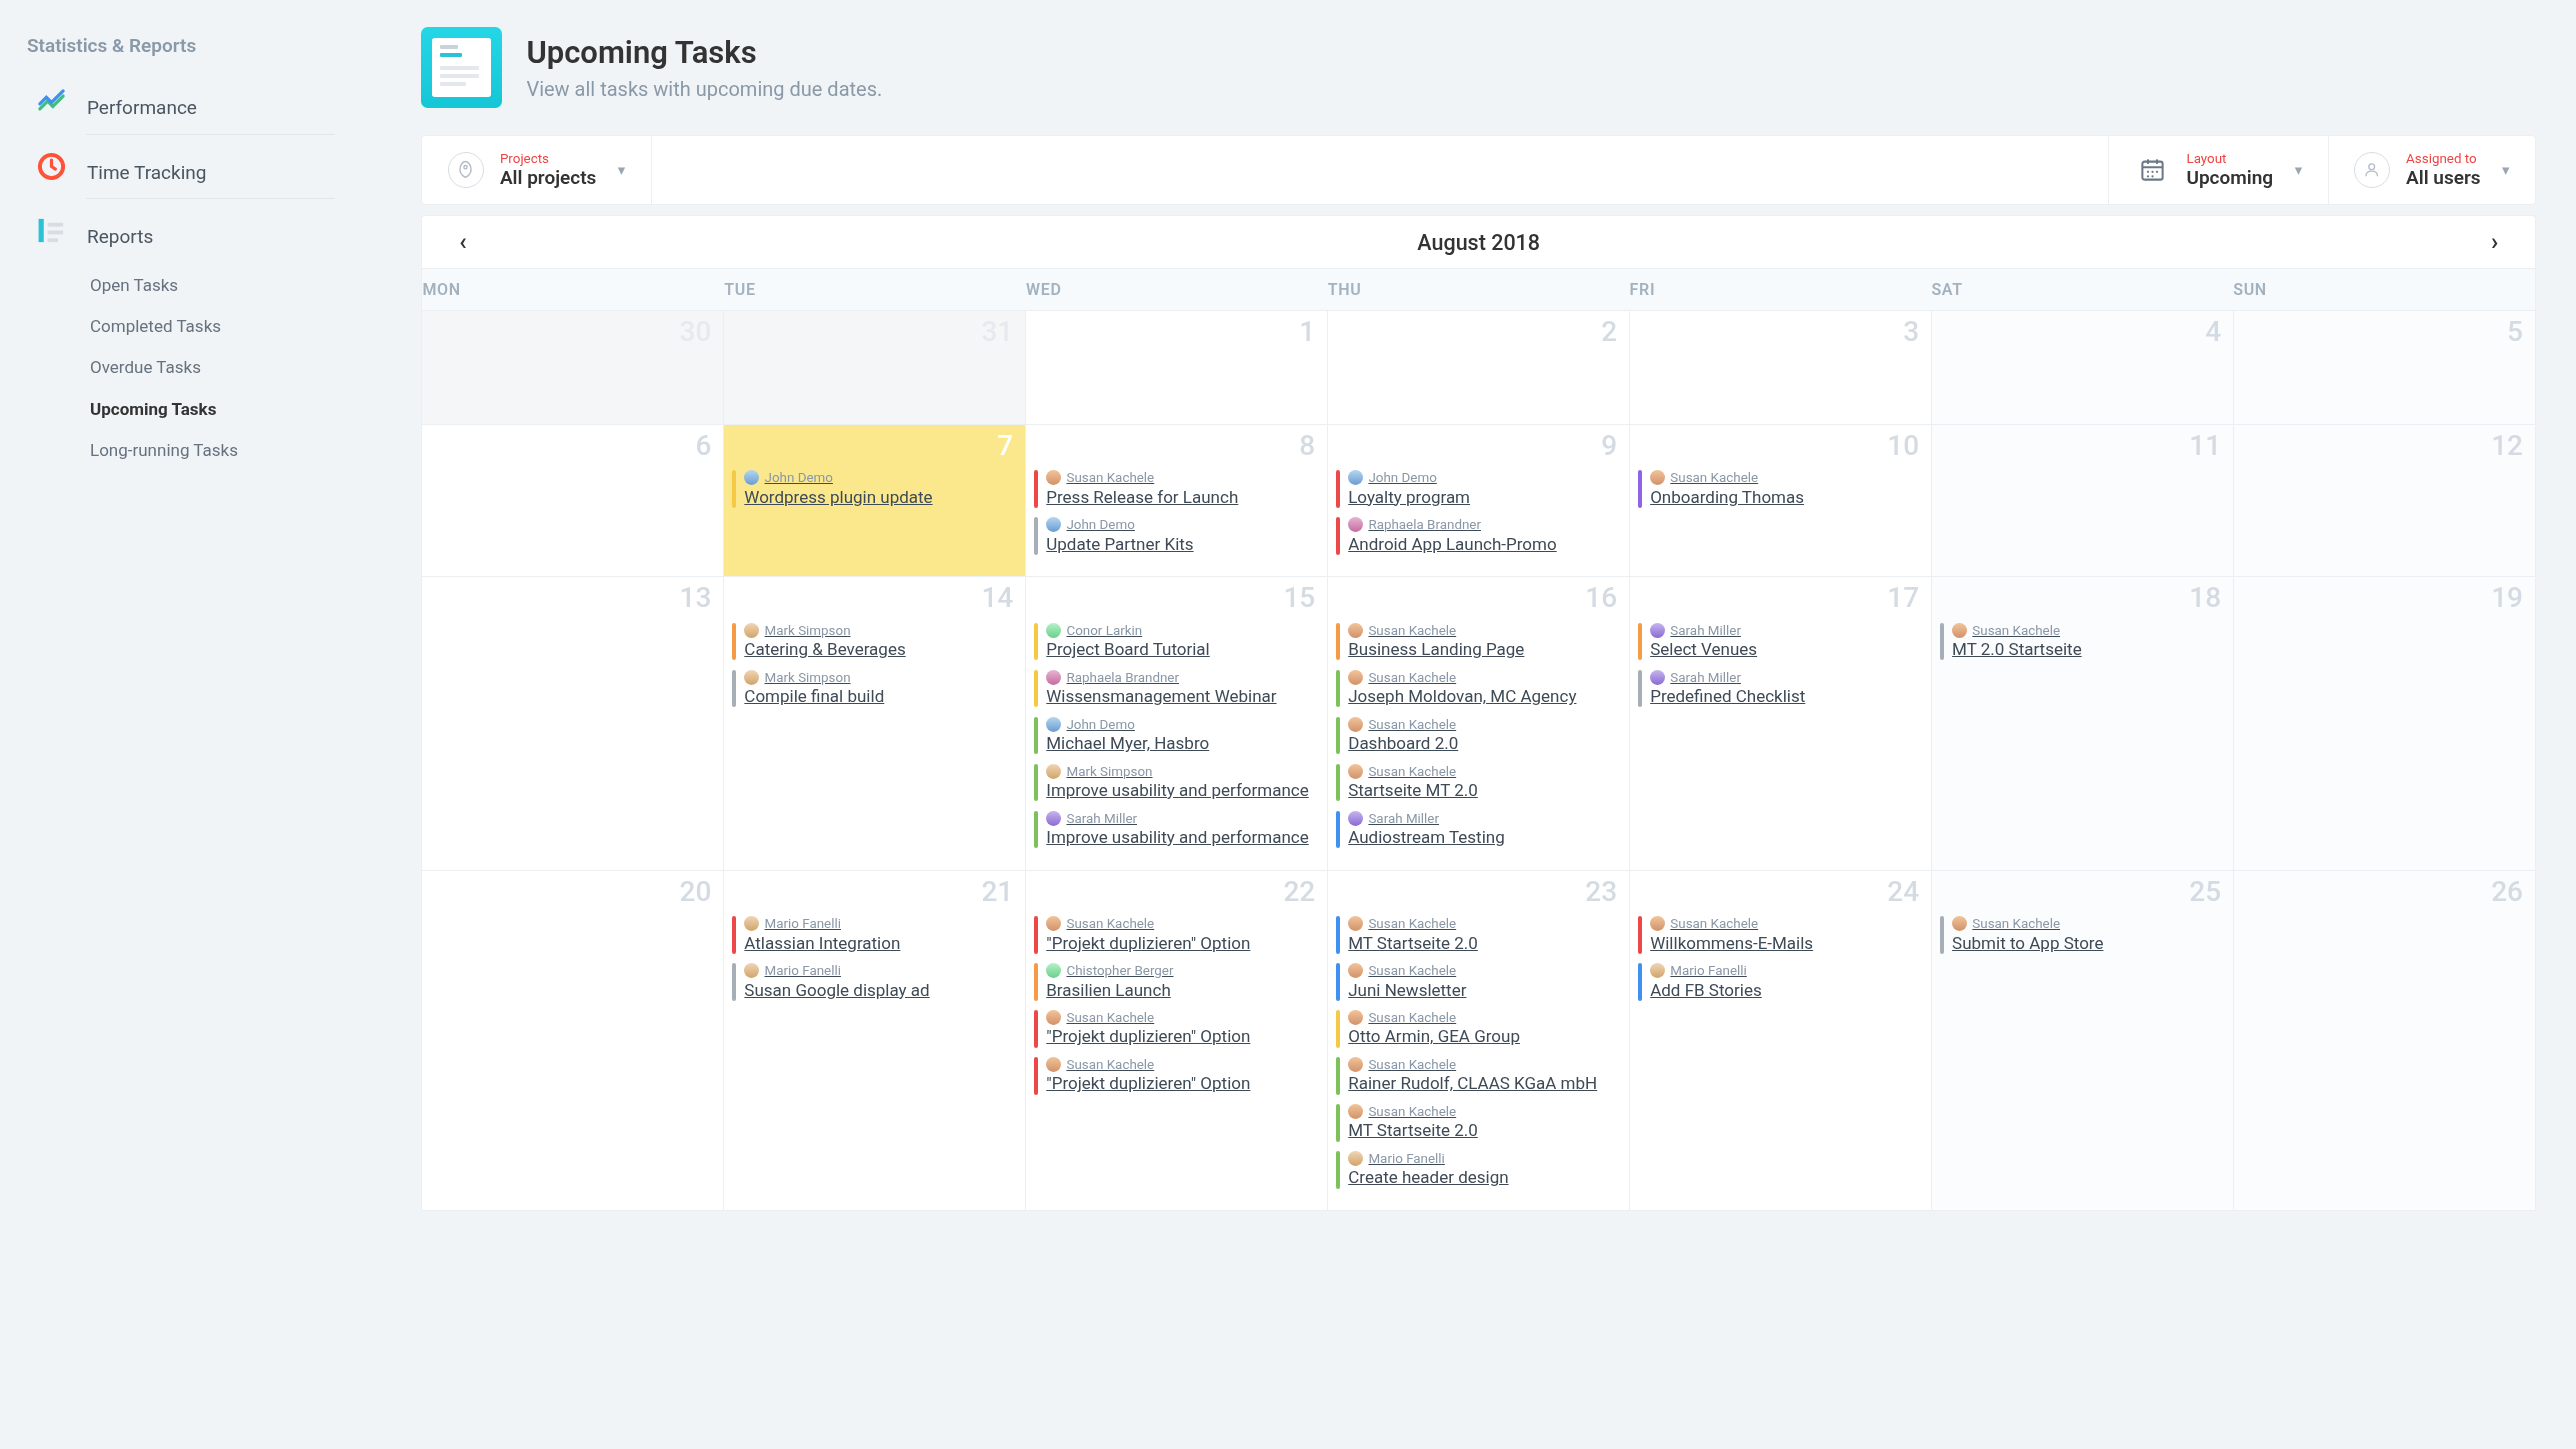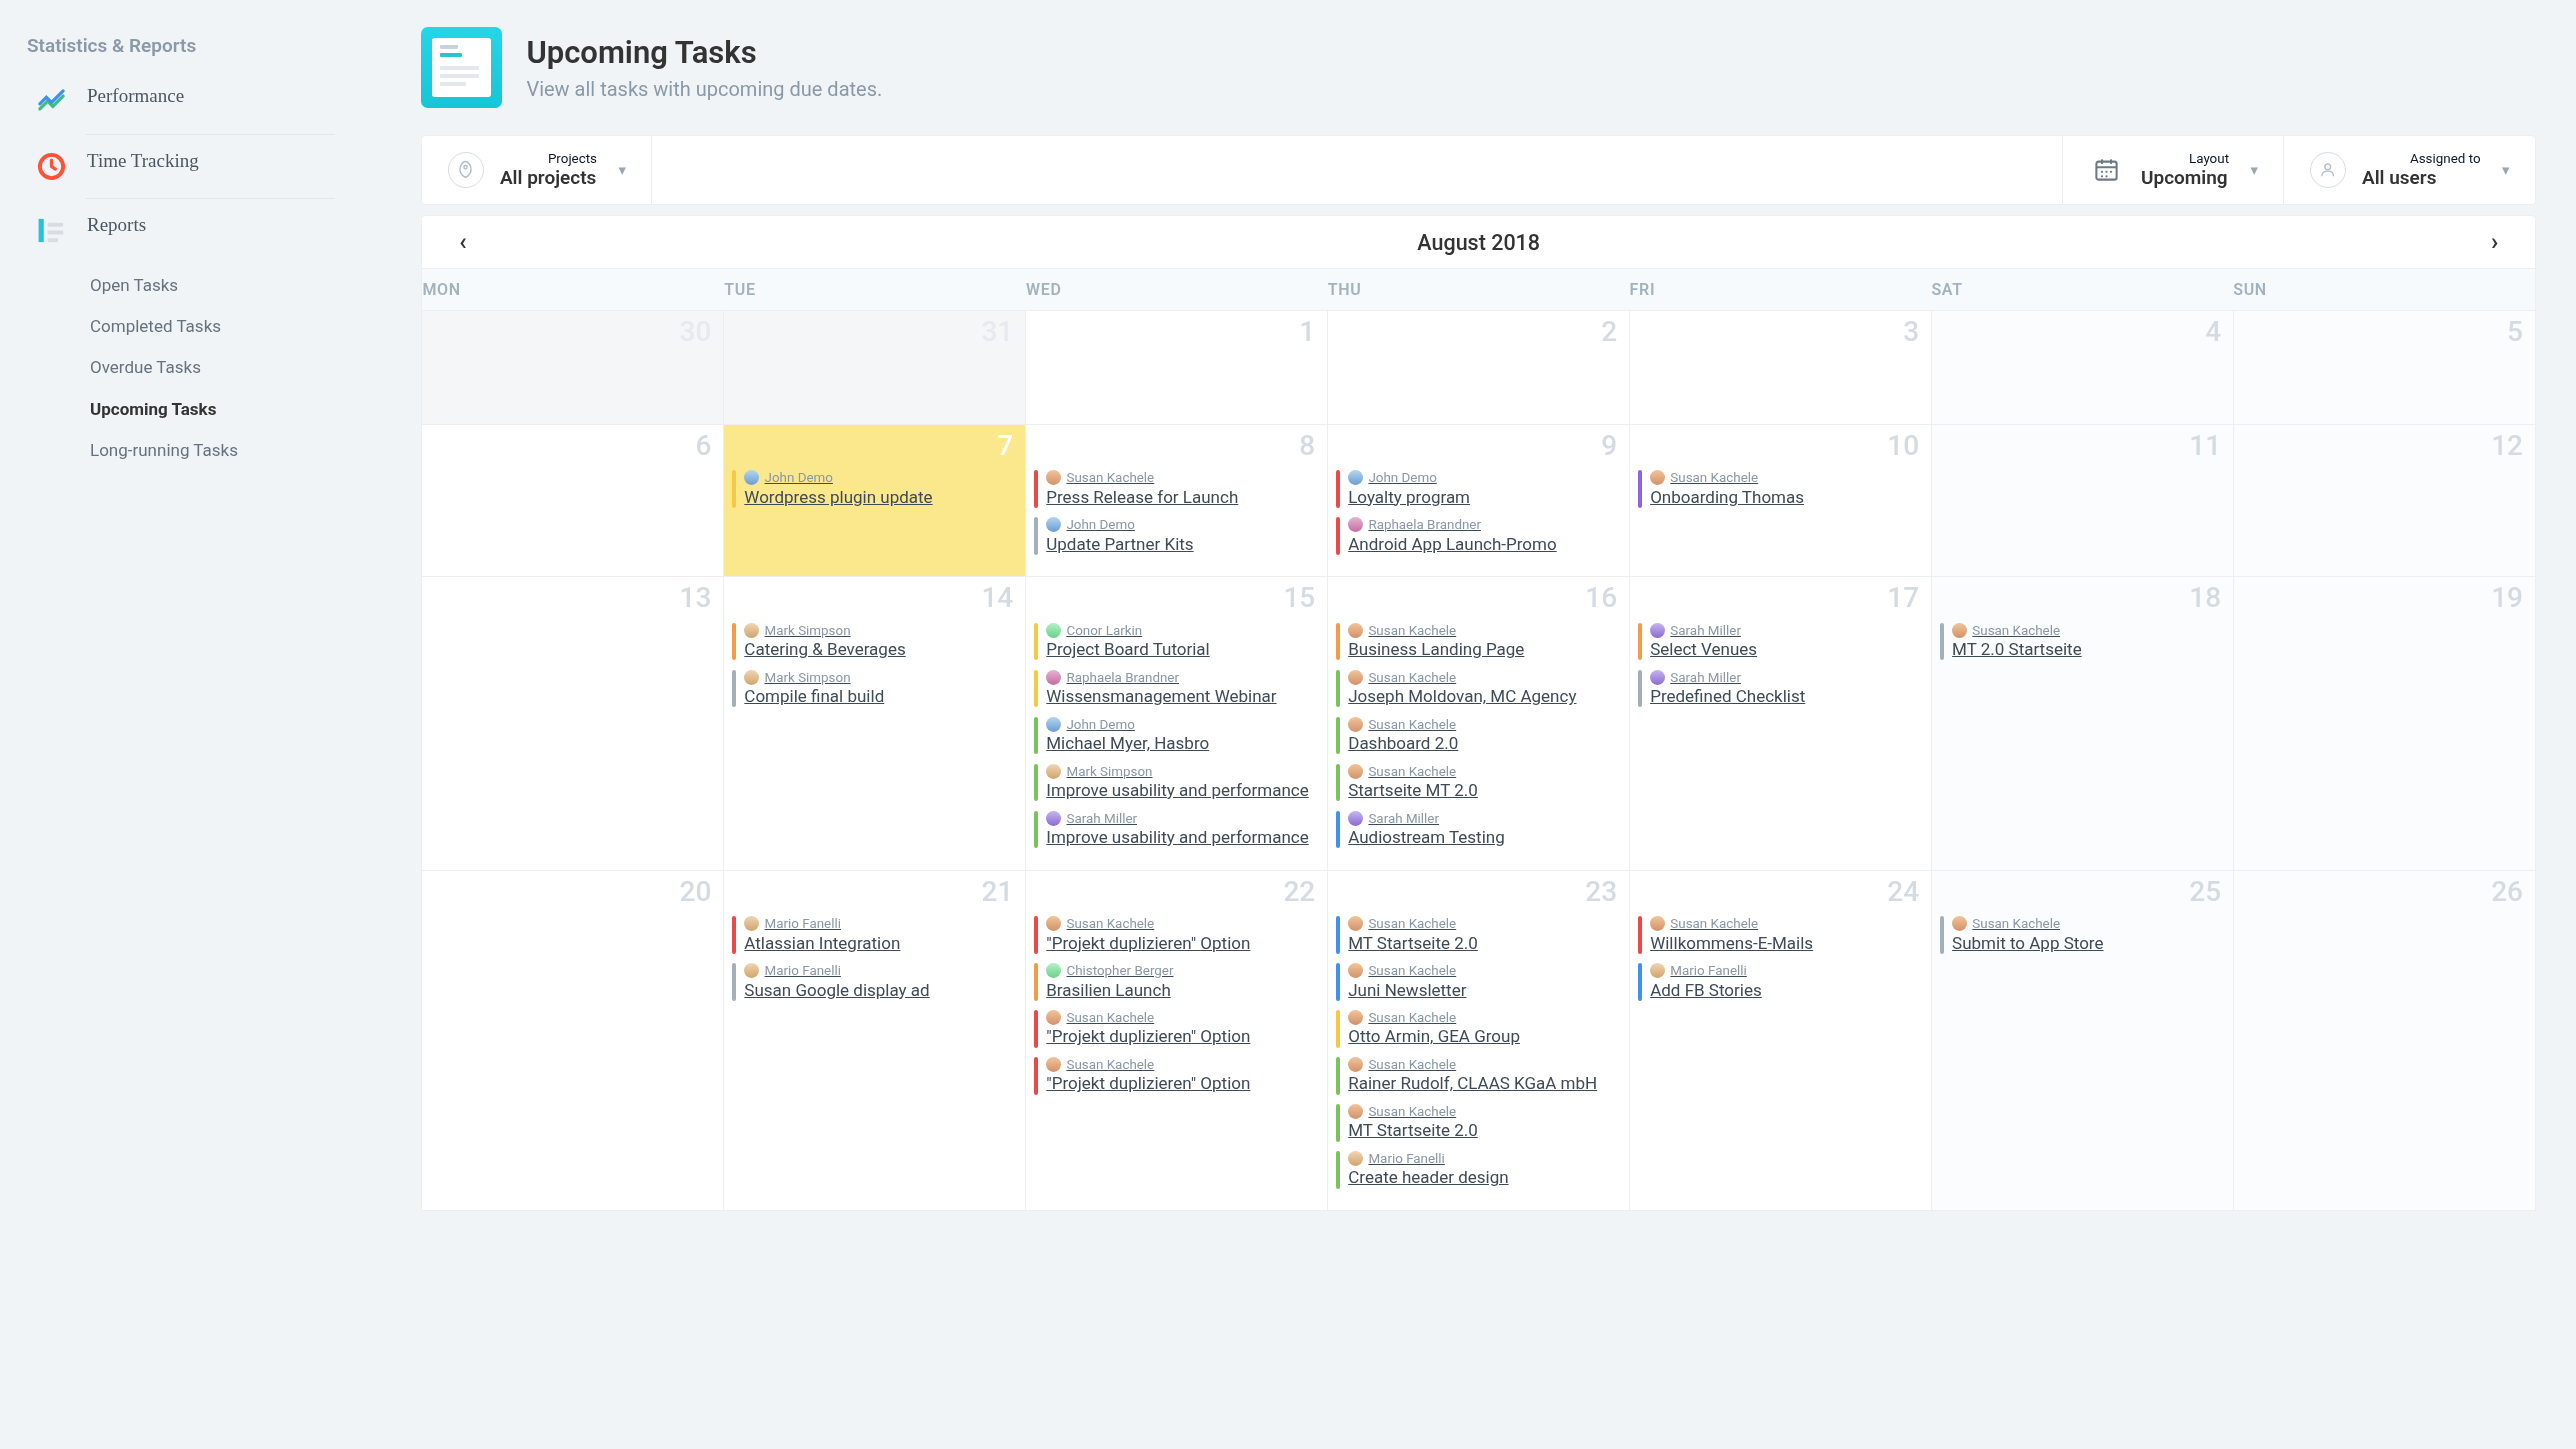--- a/index.html
+++ b/index.html
@@ -1,39 +1,39 @@
 <!DOCTYPE html>
 <html style="font-size:10.7px"><head>
 <meta charset="utf-8">
 <style>
 * { box-sizing: border-box; margin: 0; padding: 0; }
 body { font-family: -apple-system, BlinkMacSystemFont, "Segoe UI", Roboto, Helvetica, Arial, sans-serif; background: #f1f4f6; color: #3e4a56; width: 2576px; height: 1449px; overflow: hidden; }
 .app { display: flex; width: 100%; height: 100%; gap: 46px; }
 .sidebar { width: 362px; padding: 34px 27px 27px 27px; }
 .sidebar-section-title { font-size: 19px; font-weight: 600; color: #8a99a8; margin-bottom: 19px; }
-.sidebar-item { display: flex; align-items: flex-start; padding: 9.4px 0; font-size: 19px; color: #4a5662; cursor: pointer; margin-left: 4px; font-family: Liberation Serif, serif; }
+.sidebar-item { display: flex; align-items: flex-end; padding: 9.4px 0; font-size: 19px; color: #4a5662; cursor: pointer; margin-left: 4px; }
 .sidebar-icon { width: 40px; height: 34px; margin-right: 16px; display: flex; align-items: center; justify-content: center; flex-shrink: 0; }
 .sidebar-divider { height: 0.7px; background: #e2e6eb; margin: 5.4px 0 5.4px 59px; }
 .sidebar-sub { margin-left: 63px; margin-top: 6.7px; }
 .sidebar-sub-item { font-size: 17px; color: #66727f; padding: 10.7px 0; cursor: pointer; }
 .sidebar-sub-item.active { font-weight: 700; color: #333; }
 .main { flex: 1; padding: 27px 40px 27px 13.4px; }
 .page-head { display: flex; align-items: center; margin-bottom: 27px; }
 .page-icon { width: 81px; height: 81px; border-radius: 6.7px; background: linear-gradient(#25d6e6, #14c6d6); display: flex; align-items: center; justify-content: center; margin-right: 24px; position: relative; overflow: hidden; }
 .page-icon-inner { width: 59px; height: 59px; background: #fff; border-radius: 2.7px; padding: 6.7px 8px; }
 .page-icon-inner .line { height: 4px; border-radius: 1.3px; margin-bottom: 4px; }
 .page-title { font-size: 31px; font-weight: 600; color: #333; margin-bottom: 6.7px; }
 .page-subtitle { font-size: 20px; color: #8a99a8; }
 .filters { background: #fff; border-radius: 4px; display: flex; border: 0.7px solid #eceff2; margin-bottom: 10.7px; }
 .filter { display: flex; align-items: center; padding: 14.8px 25.5px; border-right: 0.7px solid #eceff2; }
 .filter:last-child { border-right: none; justify-content: flex-end; }
 .filter-spacer { flex: 1; border-right: 0.7px solid #eceff2; }
 .filter-icon { width: 36px; height: 36px; border: 1.3px solid #d7dde3; border-radius: 50%; display: flex; align-items: center; justify-content: center; margin-right: 16px; color: #a5b0bb; }
 .filter-icon.square { border-radius: 5.4px; border:none; }
-.filter-label { font-size: 13.4px; color: #0f172a; margin-left: 48px; }
+.filter-label { font-size: 13.4px; color: #ef4444; }
 .filter-value { font-size: 19px; font-weight: 600; color: #333; }
 .filter-chevron { margin-left: 21.5px; color: #9aa7b3; font-size: 14.8px; }
 .cal-nav { background: #fff; border-radius: 4px 4px 0 0; display: flex; align-items: center; justify-content: space-between; padding: 12px 27px; border: 0.7px solid #eceff2; border-bottom: none; }
 .cal-arrow { font-size: 24px; color: #333; flex:0 0 27px; text-align:center; cursor: pointer; font-weight:600;}
 .cal-month { font-size: 21.5px; font-weight: 500; color: #333; }
 .cal-head { display: grid; grid-template-columns: repeat(7, 1fr); background: #f6fafc; border: 0.7px solid #eceff2; }
 .cal-head-cell { text-align: left; padding: 10.7px 0; font-size: 16px; font-weight: 600; color: #a3b2bf; letter-spacing: 0.7px; }
 .cal-body { background: #fff; border-left: 0.7px solid #eceff2; }
 .cal-row { display: grid; grid-template-columns: repeat(7, 1fr); }
 .cal-cell { border-right: 0.7px solid #eceff2; border-bottom: 0.7px solid #eceff2; min-height: 114px; padding: 6.7px 8px 12px 8px; position: relative; }

